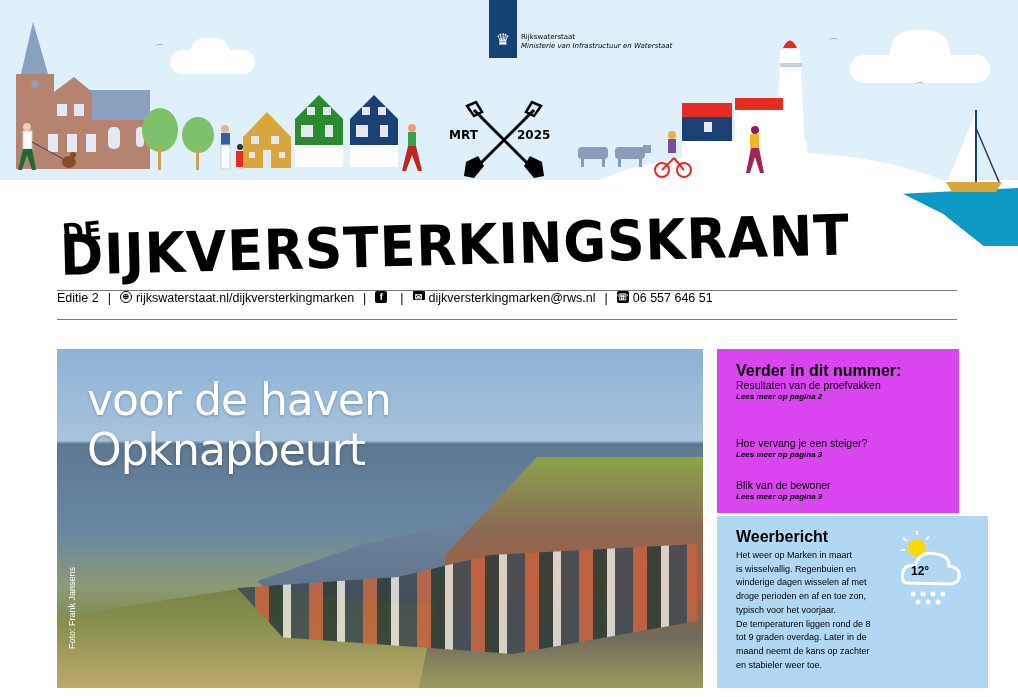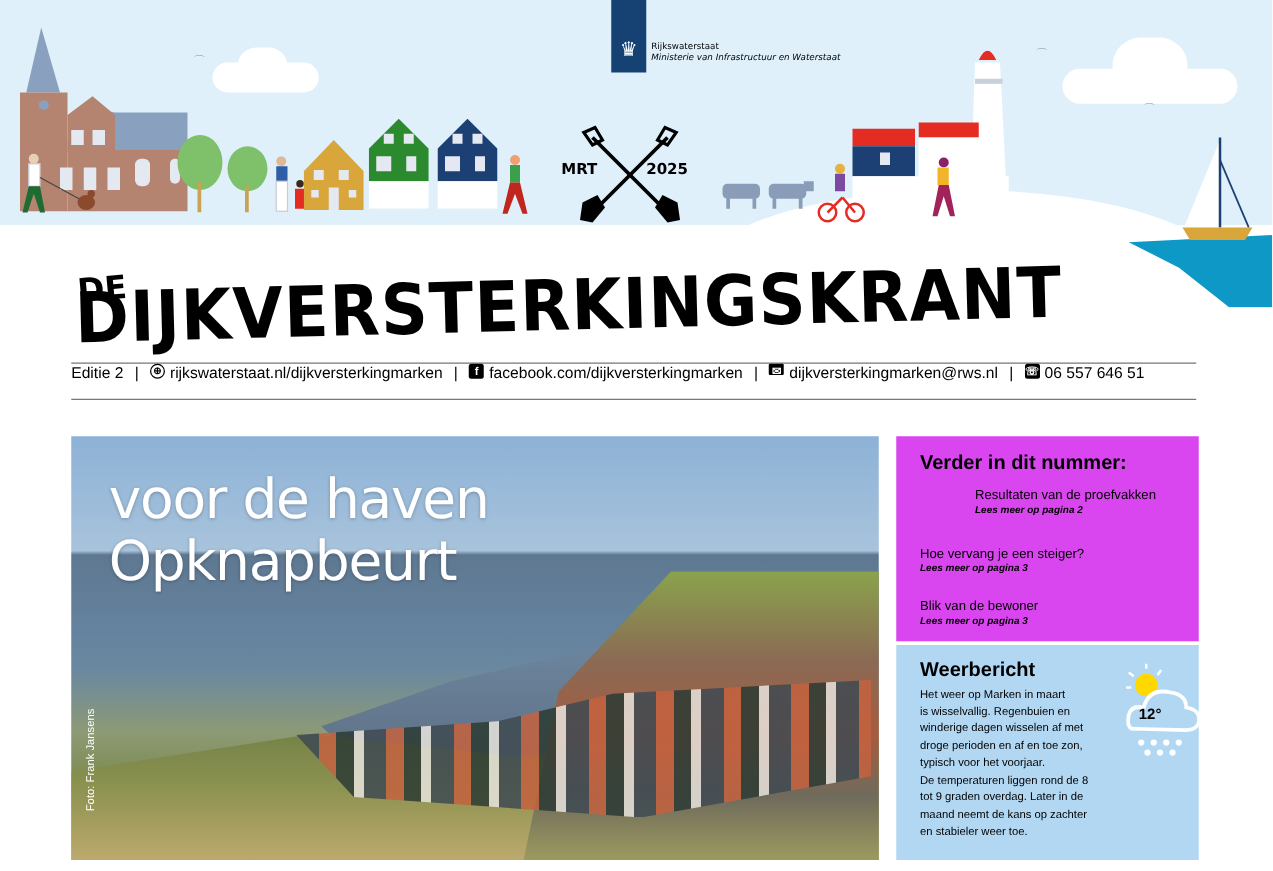--- a/index.html
+++ b/index.html
@@ -29,21 +29,21 @@
   .bottomland{position:absolute;left:0;top:220px;width:646px;height:120px;background:linear-gradient(180deg,#6b7c44,#8c9250 50%,#bda96d);clip-path:polygon(0 40%,30% 15%,55% 30%,100% 20%,100% 100%,0 100%);}
   .houses{position:absolute;left:180px;top:195px;width:460px;height:110px;
     background:repeating-linear-gradient(90deg,#3f4a52 0 18px,#c4623f 18px 32px,#2c3b34 32px 46px,#e7e3dc 46px 54px);opacity:.85;clip-path:polygon(0 40%,35% 30%,55% 10%,100% 0,100% 70%,60% 100%,10% 85%);}
   .headline{position:absolute;left:30px;top:26px;color:#fff;font-size:44px;line-height:50px;font-family:"DejaVu Sans",sans-serif;letter-spacing:-1px;text-shadow:0 1px 3px rgba(0,0,0,.25);}
   .credit{position:absolute;left:10px;top:300px;transform:rotate(-90deg);transform-origin:left top;color:#fff;font-size:9px;font-family:"Liberation Sans",sans-serif;white-space:nowrap;}
   .yellow{position:absolute;left:717px;top:349px;width:242px;height:164px;background:#d946ef;}
   .yellow h2{position:absolute;left:19px;top:13px;margin:0;font-size:16px;font-family:"Liberation Sans",sans-serif;font-weight:bold;}
   .toc-item{position:absolute;left:19px;font-family:"Liberation Sans",sans-serif;}
   .toc-item .t{font-size:10.5px;display:block;}
   .toc-item .r{font-size:8px;font-weight:bold;font-style:italic;display:block;margin-top:1px;}
-  .blue{position:absolute;left:717px;top:516px;width:242px;height:172px;background:#b2d7f2;}
+  .blue{position:absolute;left:717px;top:516px;width:242px;height:172px;background:#b2d7f2;padding-left:29px;}
   .blue h2{position:absolute;left:19px;top:12px;margin:0;font-size:16px;font-family:"Liberation Sans",sans-serif;font-weight:bold;}
   .wtext{position:absolute;left:19px;top:33px;width:140px;font-size:9px;line-height:13.7px;font-family:"Liberation Sans",sans-serif;}
   .wicon{position:absolute;left:182px;top:12px;width:66px;height:80px;}
 </style>
 </head>
 <body>
 
 <div class="sky"></div>
 <div class="cloud" style="left:170px;top:50px;width:85px;height:24px;"></div>
 <div class="cloud" style="left:190px;top:38px;width:40px;height:30px;"></div>
@@ -190,21 +190,20 @@
   <span style="font-size:26px;transform:rotate(-5deg) translateY(24px);margin-right:12px;">DE</span><span style="font-size:56px;letter-spacing:1px;transform:rotate(-1.5deg) scaleX(0.93);transform-origin:left center;">DIJKVERSTERKINGSKRANT</span>
 </div>
 
 <div class="infobar">
   <span>Editie 2</span>
   <span class="sep">|</span>
   <span class="ico globe">⊕</span>
   <span>rijkswaterstaat.nl/dijkversterkingmarken</span>
   <span class="sep">|</span>
   <span class="ico">f</span>
-  <span>facebook.com/dijkversterkingmarken</span>
   <span class="sep">|</span>
   <span class="ico" style="height:9px;border-radius:1px;">✉</span>
   <span>dijkversterkingmarken@rws.nl</span>
   <span class="sep">|</span>
   <span class="ico">☏</span>
   <span>06 557 646 51</span>
 </div>
 
 <div class="photo">
   <div class="harbor"></div>
@@ -213,21 +212,21 @@
   <div class="houses"></div>
   <div class="headline">
     <div>voor de haven</div>
     <div>Opknapbeurt</div>
   </div>
   <div class="credit">Foto: Frank Jansens</div>
 </div>
 
 <div class="yellow">
   <h2>Verder in dit nummer:</h2>
-  <div class="toc-item" style="top:41px;margin-left:44px;">
+  <div class="toc-item" style="top:30px;">
     <span class="t">Resultaten van de proefvakken</span>
     <span class="r">Lees meer op pagina 2</span>
   </div>
   <div class="toc-item" style="top:88px;">
     <span class="t">Hoe vervang je een steiger?</span>
     <span class="r">Lees meer op pagina 3</span>
   </div>
   <div class="toc-item" style="top:130px;">
     <span class="t">Blik van de bewoner</span>
     <span class="r">Lees meer op pagina 3</span>

